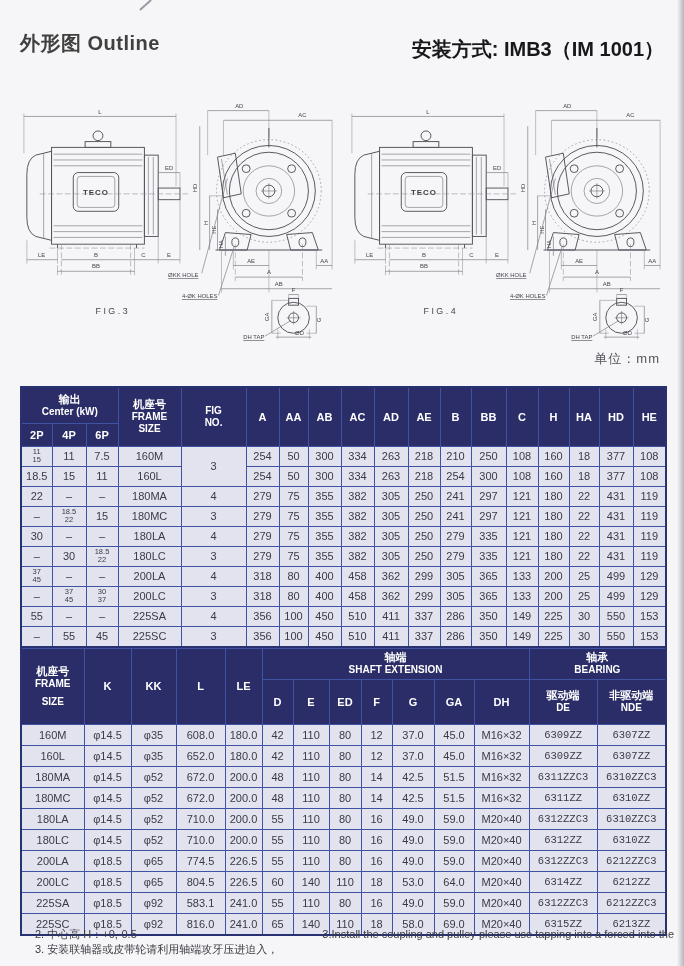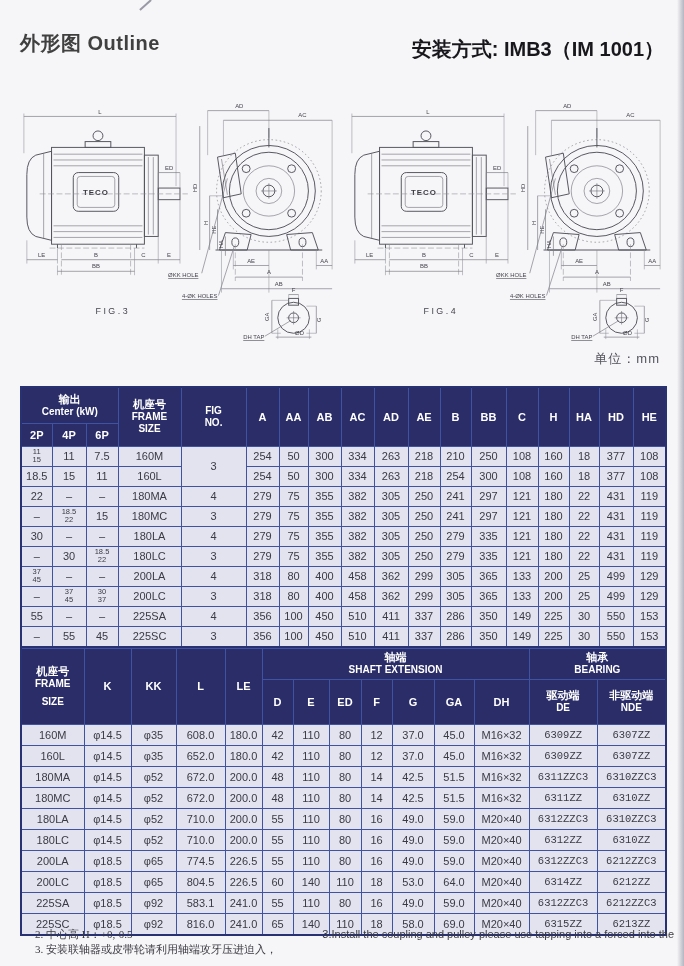--- a/index.html
+++ b/index.html
@@ -50,21 +50,21 @@
   .gr1{height:36px;}
   .t2r1 th{height:30px;}
   .t2r2 th{height:44px;}
   td.stack div{font-size:7.5px;line-height:8px;}
   .bearing-cell{font-size:10.5px;font-family:Liberation Mono, monospace;}
   
   .notes{position:absolute;left:22px;top:927px;right:10px;display:flex;font-size:11px;color:#3b3b42;}
   .notes .zh{width:308px;}
   .notes .en{flex:1;padding-left:14px;}
   .note-line{line-height:14.5px;white-space:nowrap;}
-  .note-indent-zh{padding-left:13px;font-family:Liberation Serif, serif;}
+  .note-indent-zh{padding-left:13px;}
   .note-indent-en{padding-left:27px;}
   .note-label{font-weight:700;}
 </style>
 </head>
 <body>
 
 <div class="artifact"></div>
 <div class="right-edge"></div>
 
 <div class="hdr">

